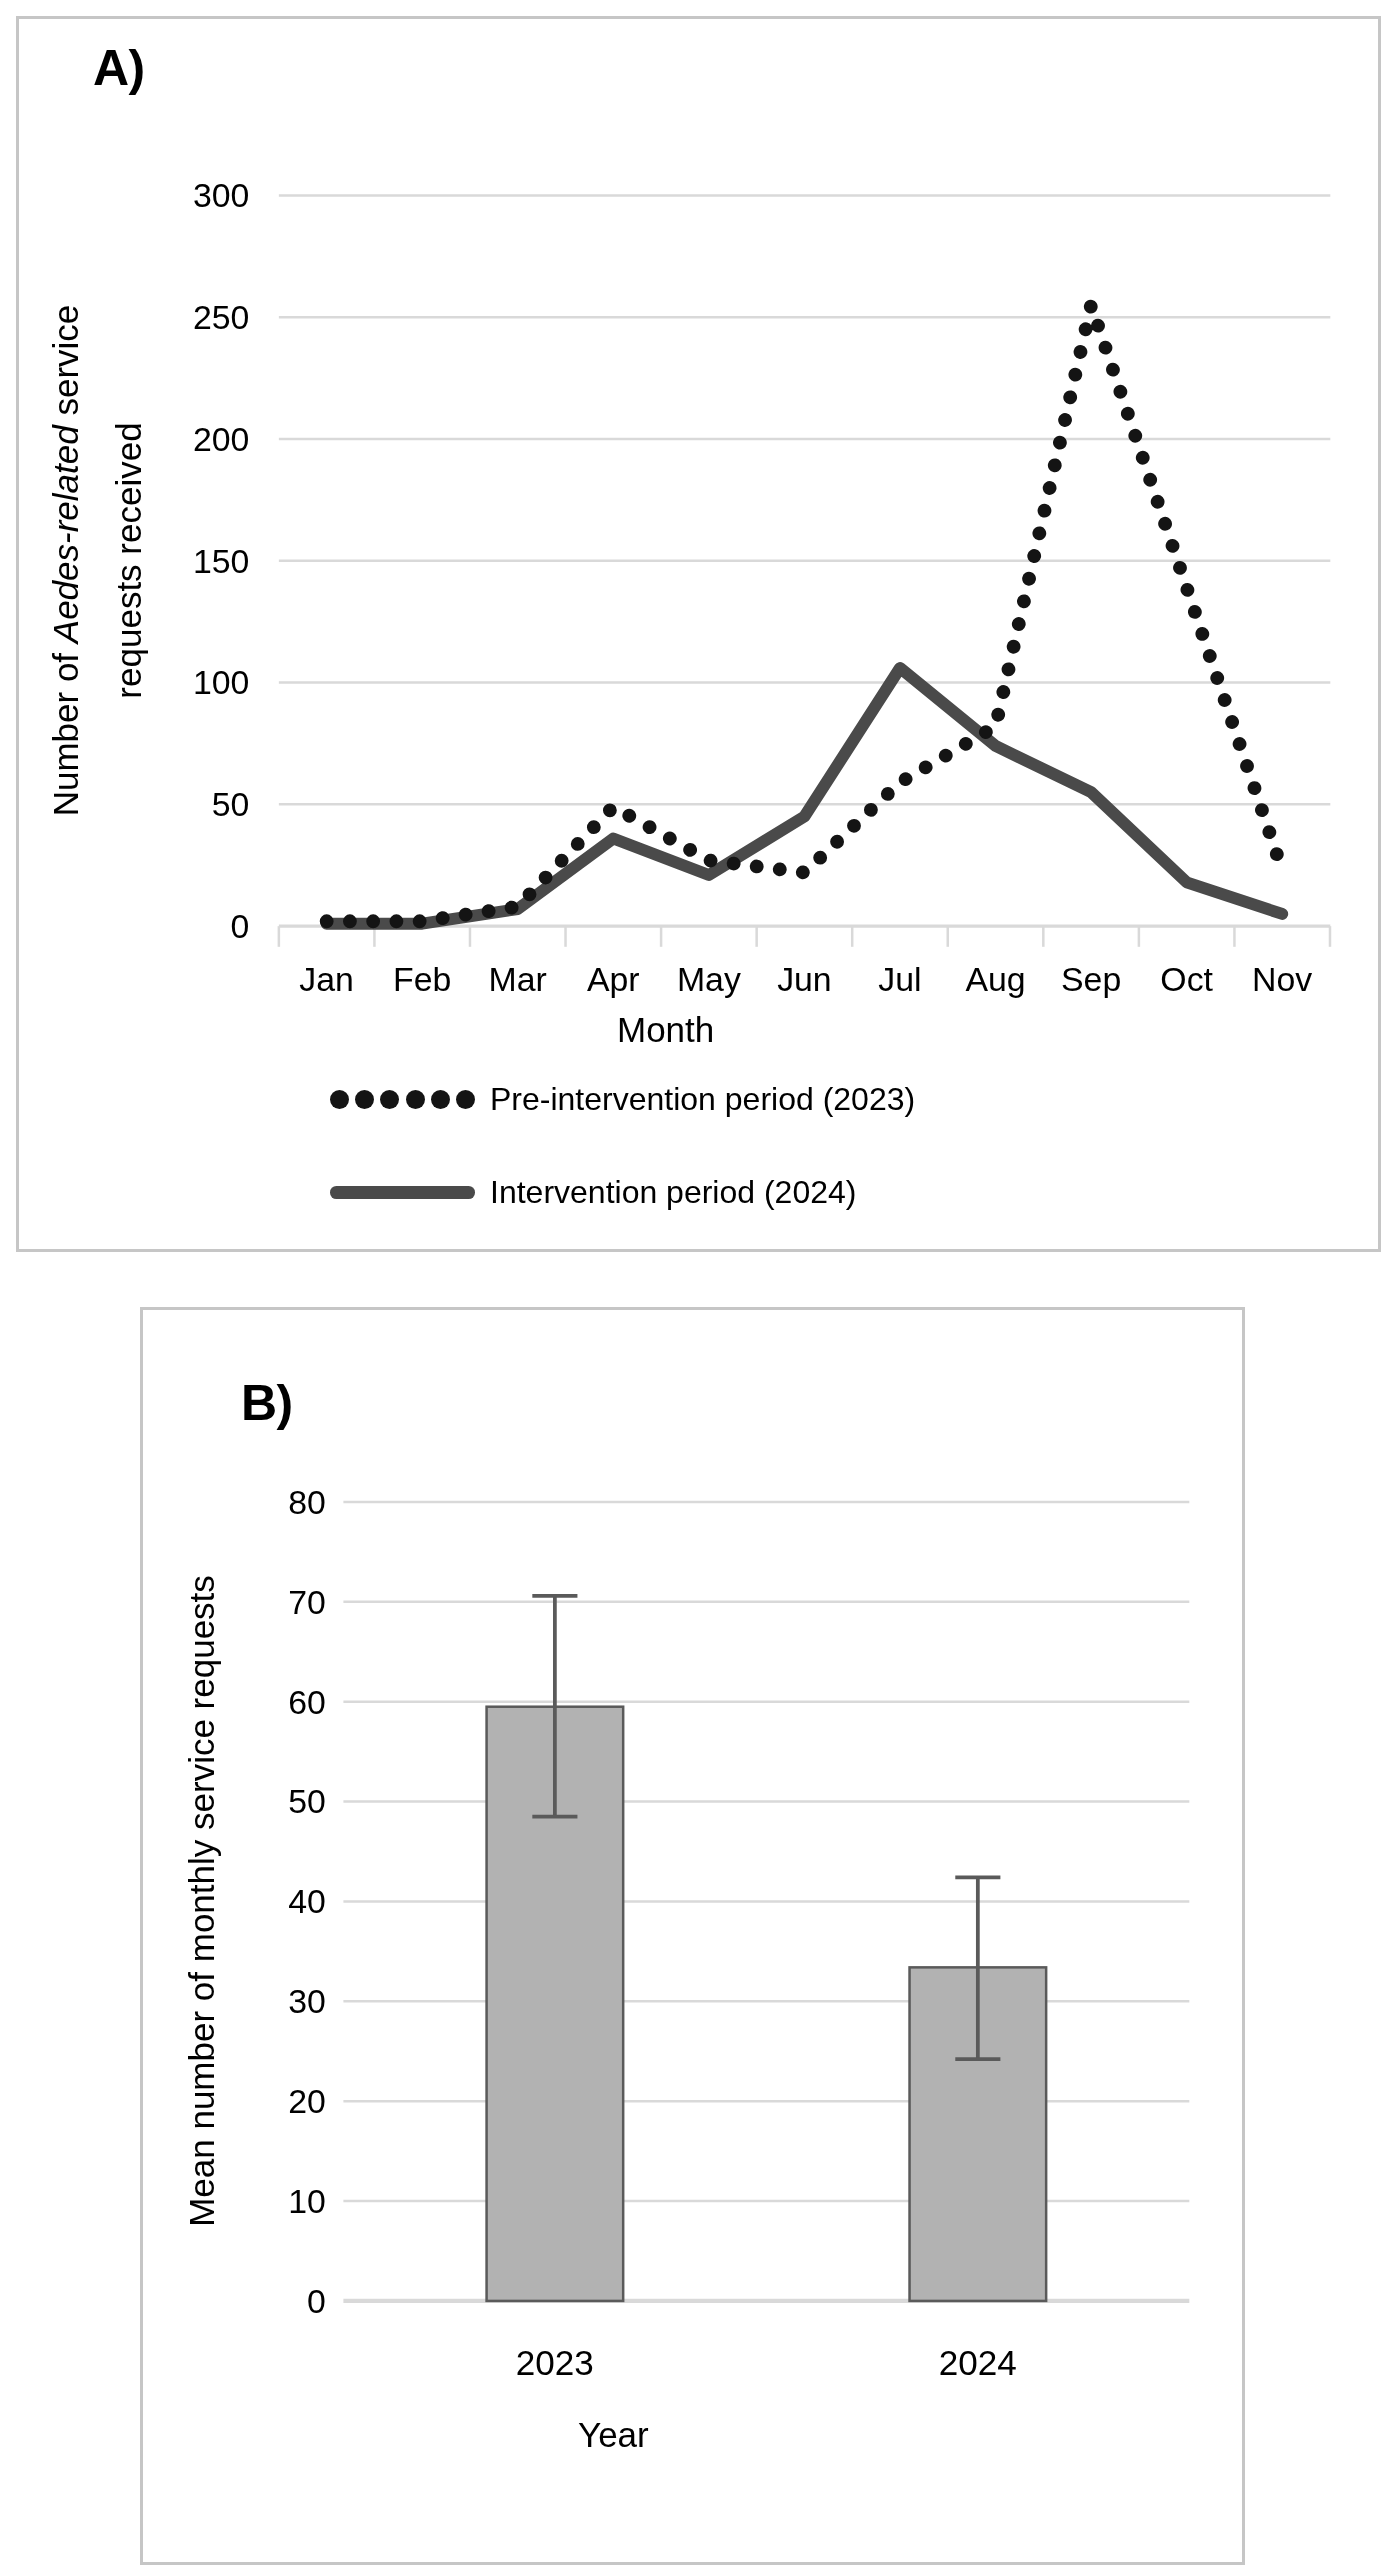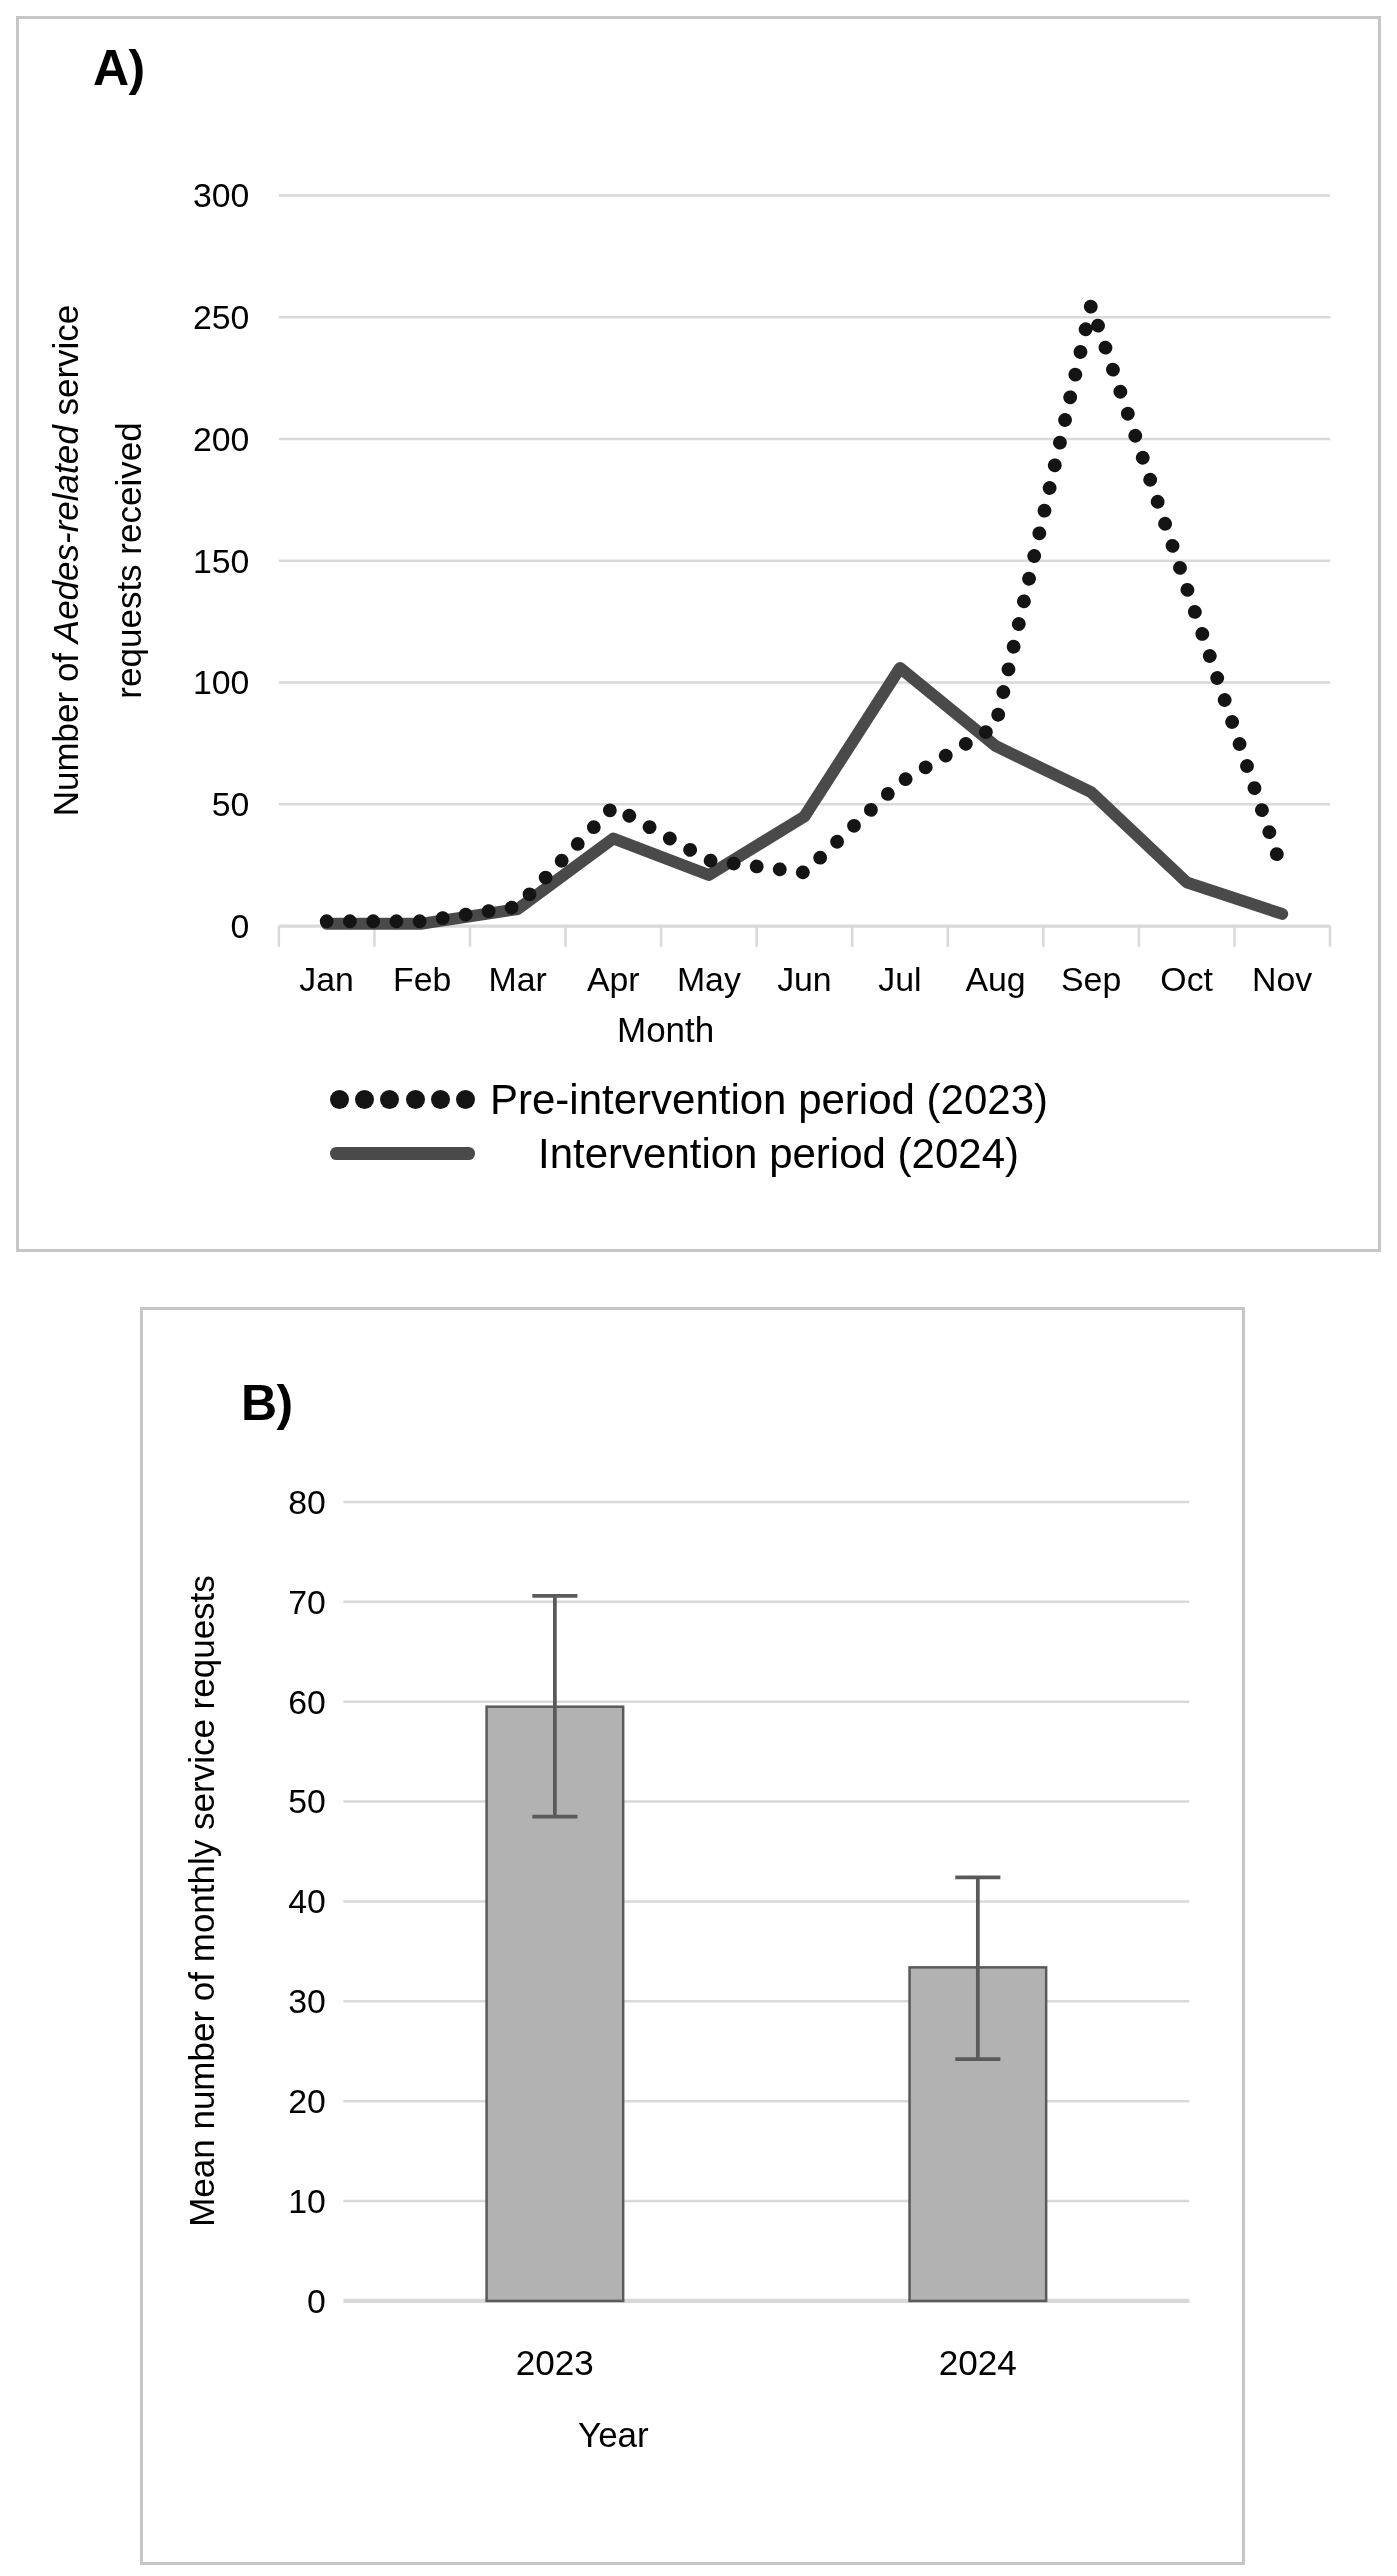--- a/index.html
+++ b/index.html
@@ -43,24 +43,24 @@
     font-size: 35px;
   }
   #month-label { left: 617px; top: 1010px; width: 376px; }
   #year-label  { left: 578px;  top: 2415px; width: 376px; }
   .legend-row {
     position: absolute;
     left: 330px;
     display: flex;
     align-items: center;
     height: 35px;
-    font-size: 42px;
+    font-size: 32px;
   }
   #legend-row-1 { top: 1082px; }
-  #legend-row-2 { top: 1136px; gap: 48px; }
+  #legend-row-2 { top: 1175px; }
   .legend-text { margin-left: 15px; white-space: nowrap; }
   .dots-swatch { display: flex; align-items: center; width: 145px; justify-content: space-between; }
   .dots-swatch i {
     display: block; width: 19px; height: 19px; border-radius: 50%;
     background: #141414;
   }
   .line-swatch {
     display: block; width: 145px; height: 12.5px; border-radius: 6.3px;
     background: #4a4a4a;
   }

